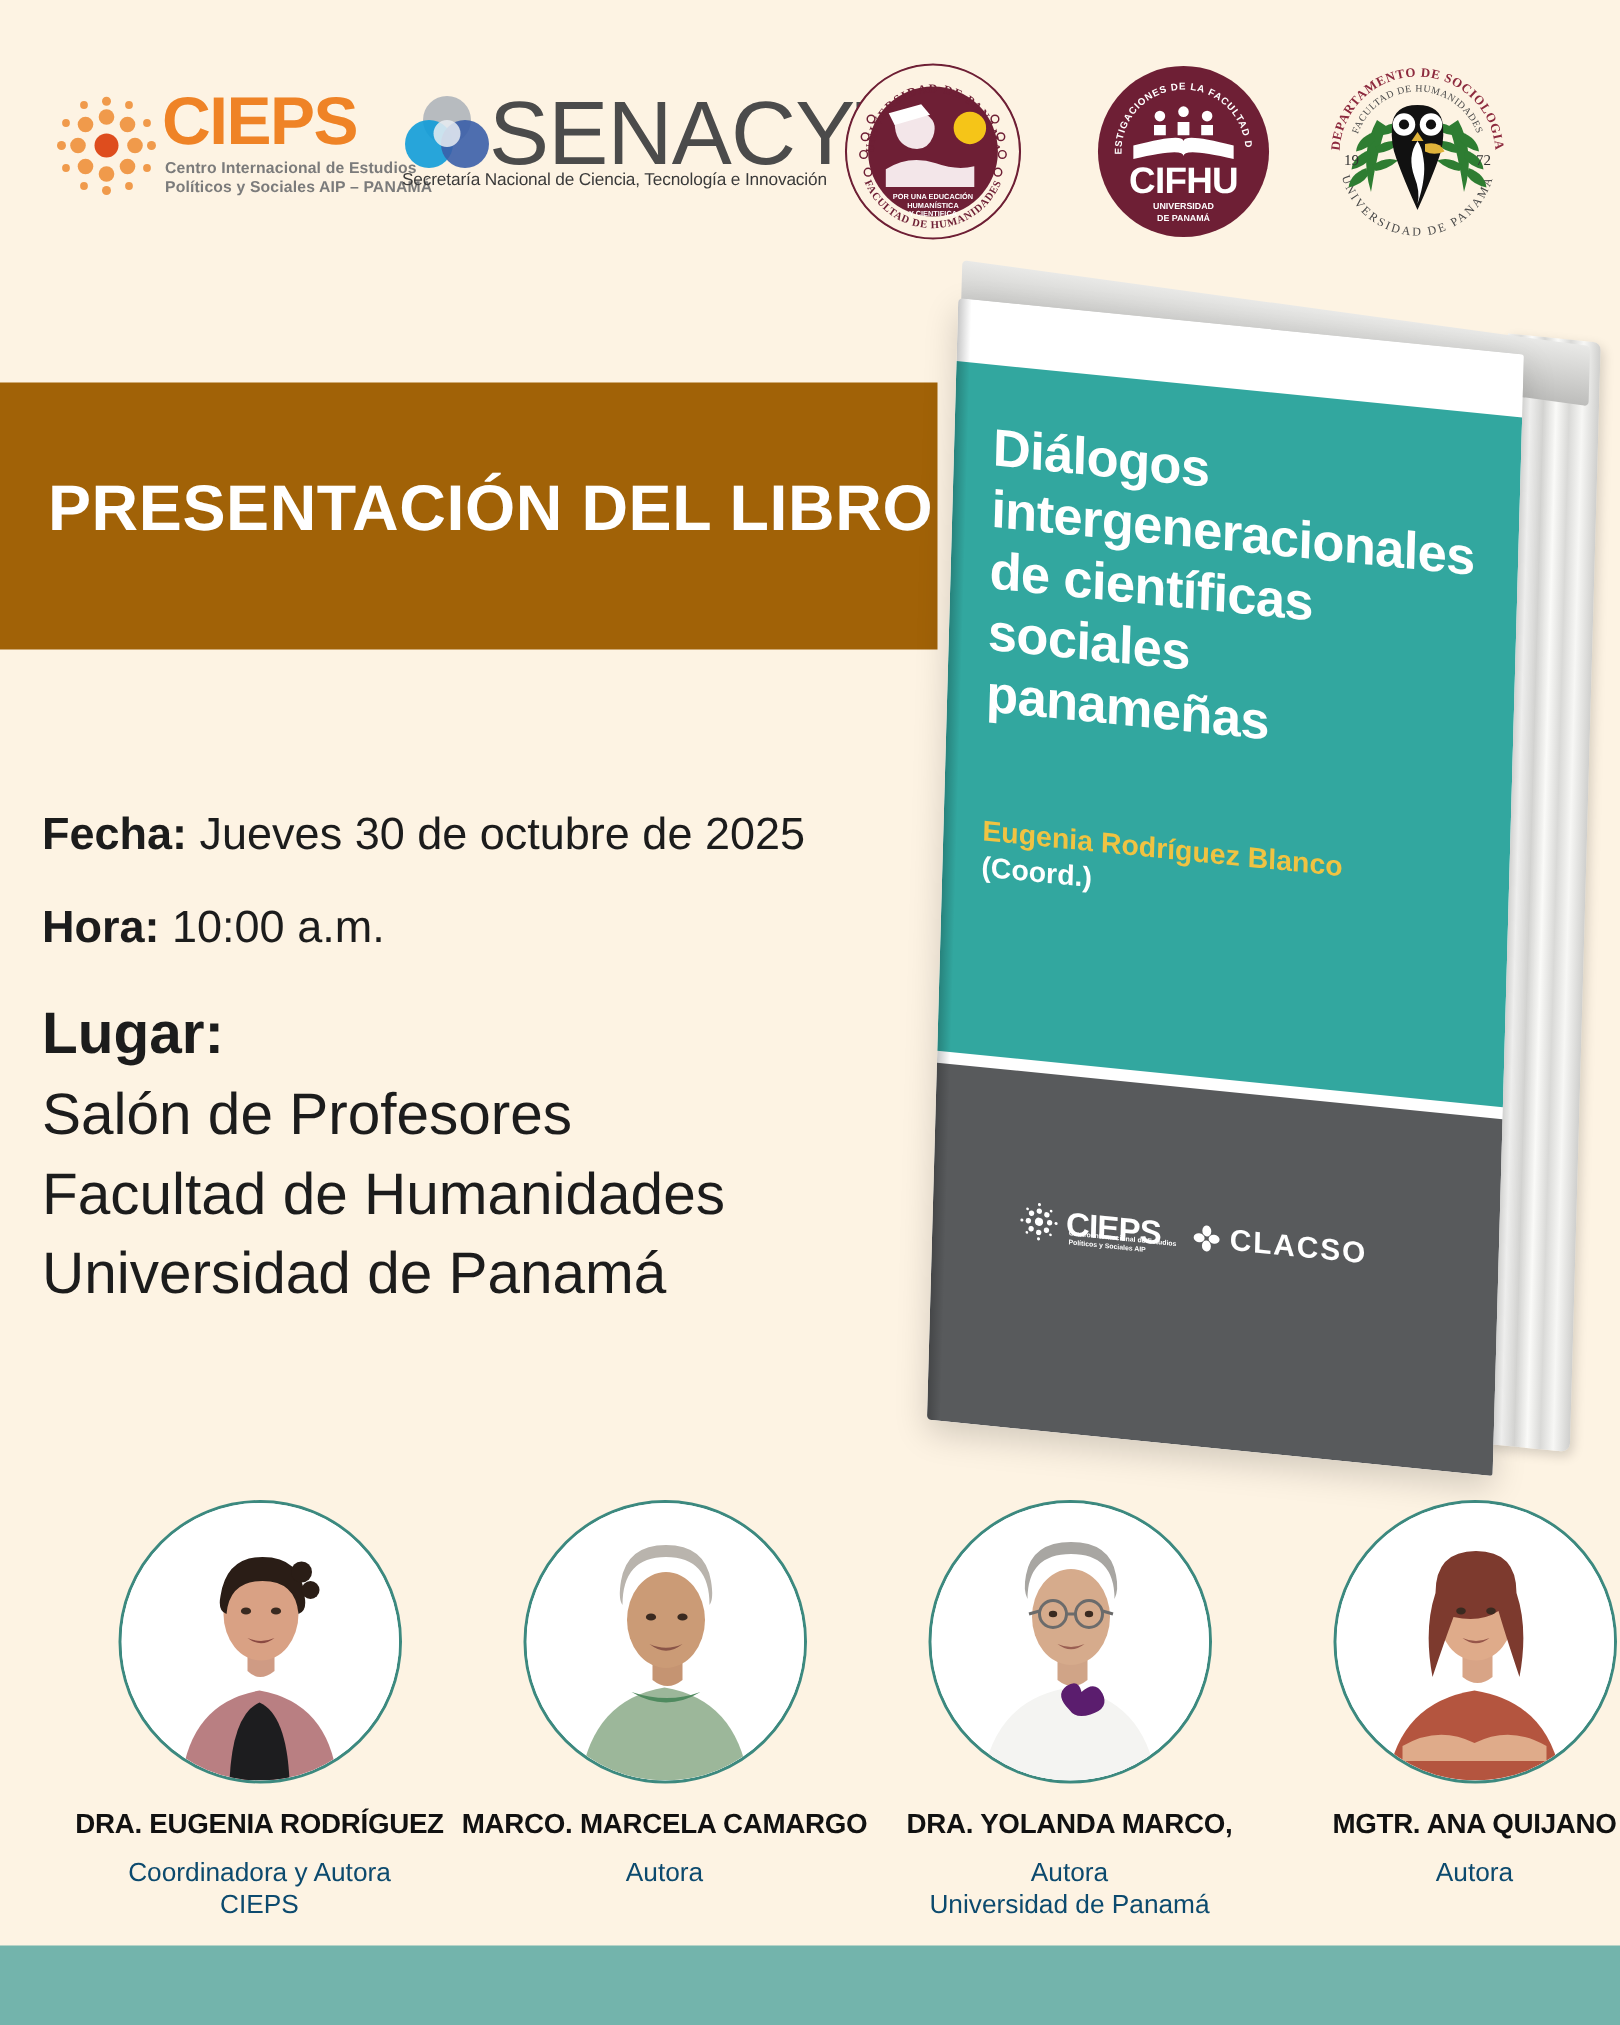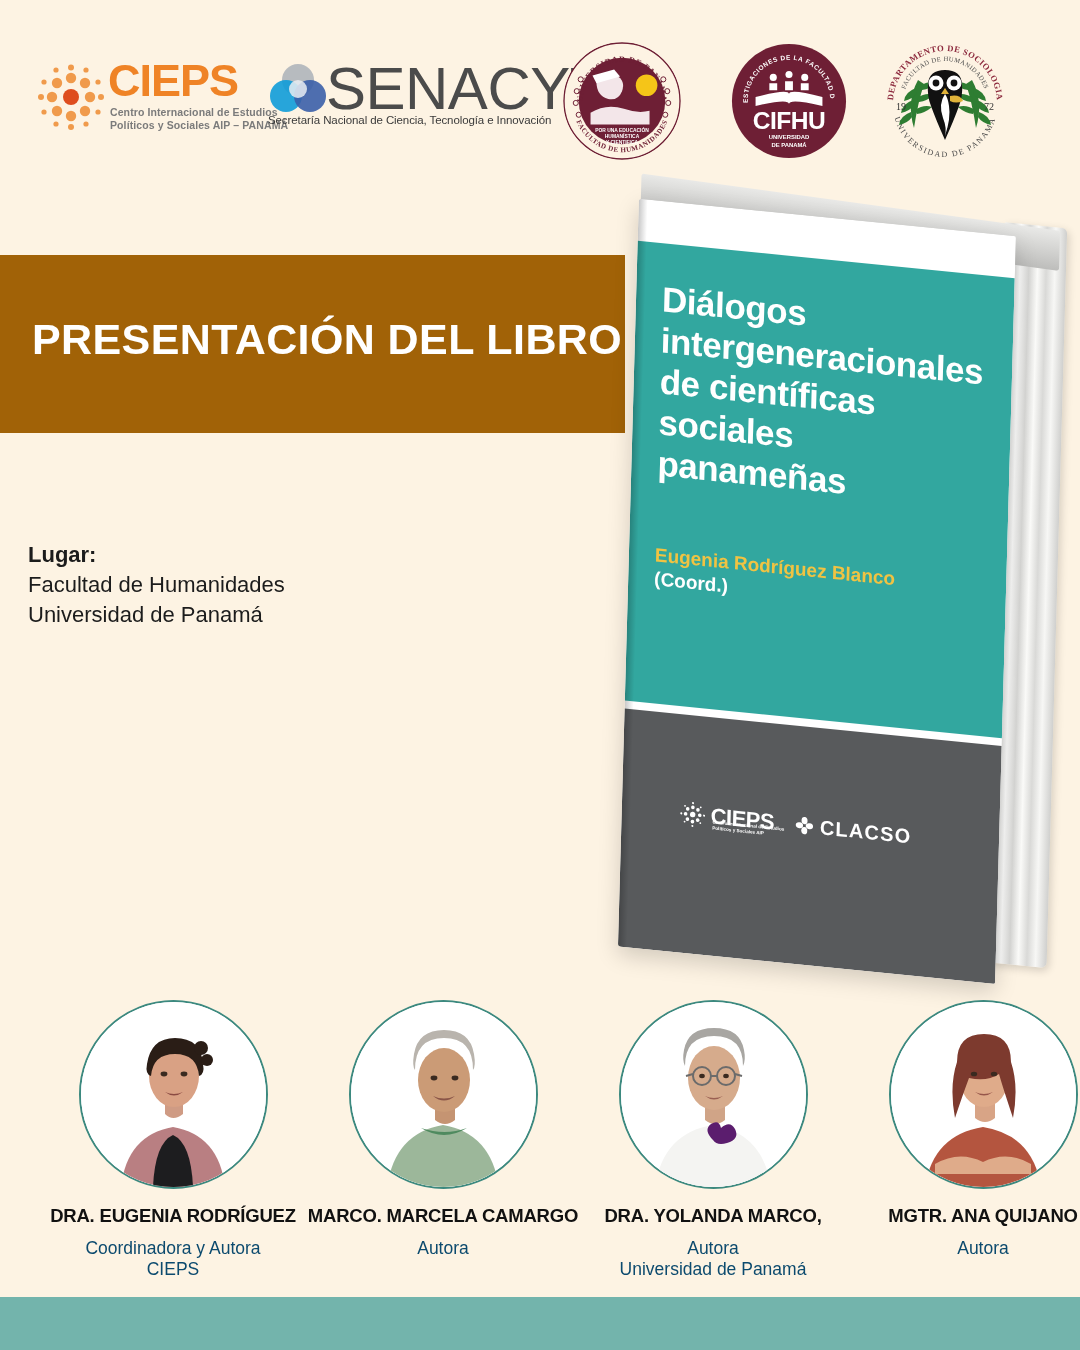--- a/index.html
+++ b/index.html
@@ -36,21 +36,21 @@
 
   
   .banner{position:absolute;left:0;top:255px;width:625px;height:178px;background:#a16207;}
   .banner-title{position:absolute;left:32px;top:60px;color:#ffffff;font-size:43px;
     font-weight:bold;letter-spacing:.4px;white-space:nowrap;}
 
   
   .details{position:absolute;left:28px;top:540px;width:600px;color:#1c1c1c;}
   .d-line{font-size:30px;line-height:1.12;margin-bottom:28px;}
   .d-line b{font-weight:bold;}
-  .d-venue{font-size:22px;line-height:1.37;}
+  .d-venue{font-size:39px;line-height:1.37;}
   .d-venue b{font-weight:bold;display:block;}
 
   
   .book-wrap{position:absolute;left:600px;top:180px;width:480px;height:820px;}
   .book{position:absolute;left:0;top:0;width:480px;height:820px;
     transform:rotate(1.6deg);}
   .pages{position:absolute;left:395px;top:40px;width:62px;height:740px;
     background:linear-gradient(90deg,#f2f2f0 0%,#dcdcda 14%,#fbfbfa 26%,#d6d6d4 40%,
       #fafaf8 54%,#d9d9d7 68%,#f7f7f5 82%,#cfcfcd 100%);
     transform:skewY(4.1deg);border-radius:0 5px 6px 0;
@@ -236,22 +236,31 @@
       <text x="16" y="72" font-size="10" fill="#333" font-family="'Liberation Serif',serif">19</text>
       <text x="104" y="72" font-size="10" fill="#333" font-family="'Liberation Serif',serif">72</text>
     </svg>
   </div>
 
   <div class="banner">
     <div class="banner-title">PRESENTACIÓN DEL LIBRO</div>
   </div>
 
   <div class="details">
+    <div class="d-line">
+      <b>Fecha:</b>
+      <span>Jueves 30 de octubre de 2025</span>
+    </div>
+    <div class="d-line">
+      <b>Hora:</b>
+      <span>10:00 a.m.</span>
+    </div>
     <div class="d-venue">
       <b>Lugar:</b>
+      <div>Salón de Profesores</div>
       <div>Facultad de Humanidades</div>
       <div>Universidad de Panamá</div>
     </div>
   </div>
 
   <div class="book-wrap">
     <div class="book">
       <div class="pages"></div>
       <div class="topedge"></div>
       <div class="cover">

